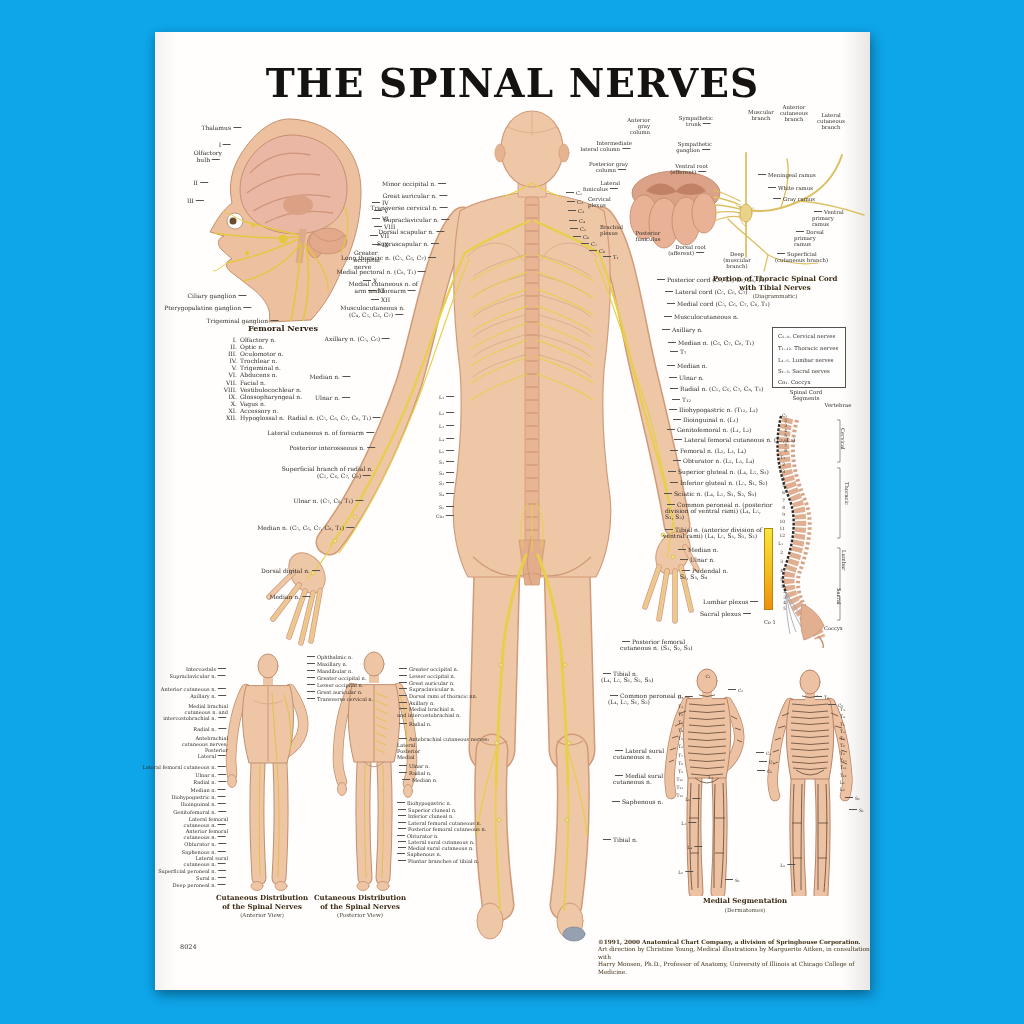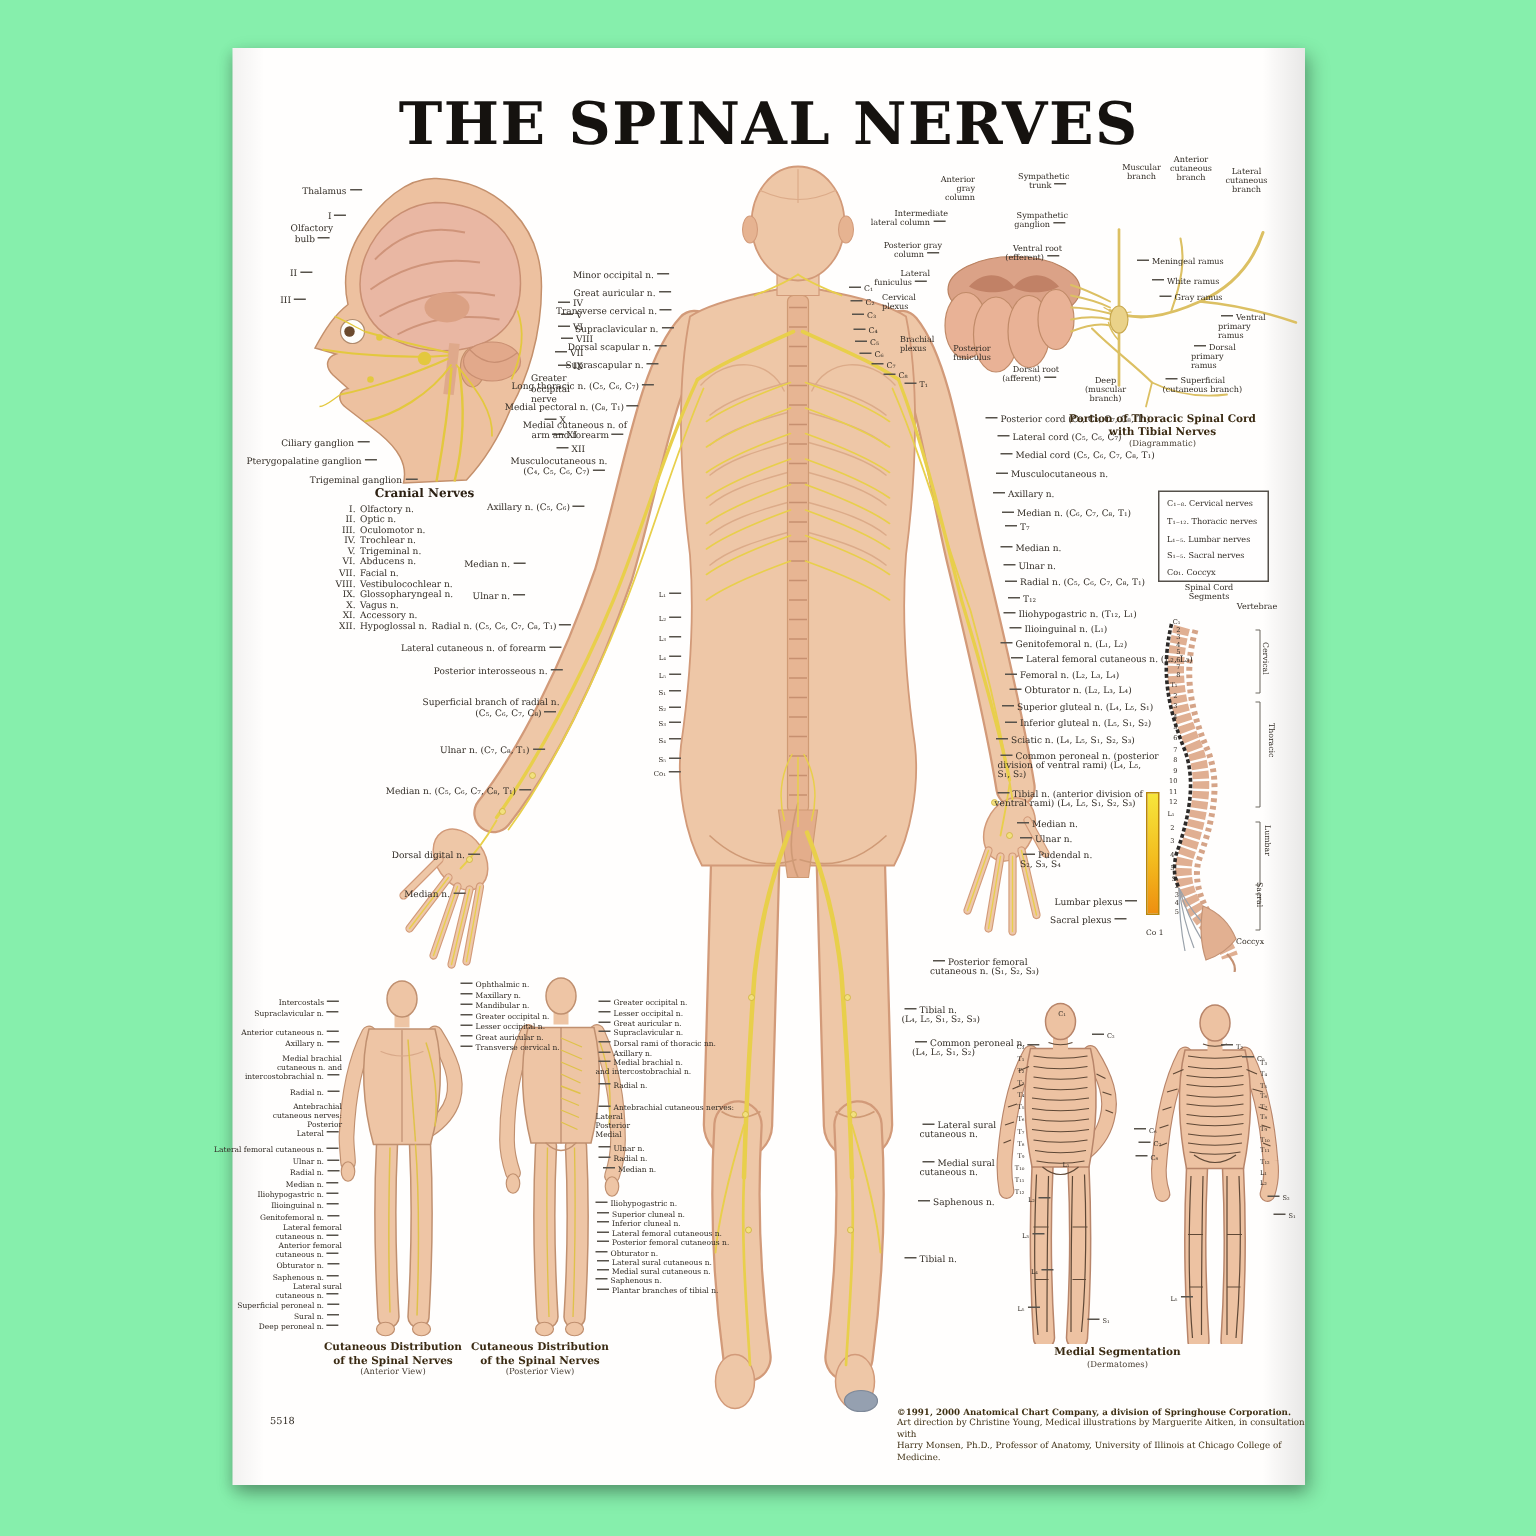--- a/index.html
+++ b/index.html
@@ -1,16 +1,16 @@
 <!DOCTYPE html>
 <html><head>
 <meta charset="utf-8">
 <style>
   html,body{margin:0;padding:0;background:#e7e7e7;}
-  #page{position:relative;width:1024px;height:1024px;background:#86efac;overflow:hidden;
+  #page{position:relative;width:1024px;height:1024px;background:#0ea5e9;overflow:hidden;
         font-family:"DejaVu Serif","Liberation Serif",serif;}
   .poster{position:absolute;left:155px;top:32px;width:715px;height:958px;background:#fffefd;
           box-shadow:3px 5px 12px rgba(0,0,0,.30),-2px 3px 8px rgba(0,0,0,.12);}
   .poster::after{content:"";position:absolute;inset:0;pointer-events:none;
           background:linear-gradient(90deg,rgba(0,0,0,.05),rgba(0,0,0,0) 3%,rgba(0,0,0,0) 96%,rgba(0,0,0,.09));}
   .abs{position:absolute;}
   .title{position:absolute;left:155px;top:60px;width:715px;text-align:center;
          font-family:"DejaVu Serif",serif;font-weight:800;font-size:39px;letter-spacing:1px;color:#15120f;}
   .lbl{position:absolute;font-size:6px;line-height:1.13;color:#332d26;white-space:pre-line;z-index:5;}
   .lbl.a-r{transform:translateX(-100%);text-align:right;}
@@ -324,21 +324,21 @@
       <path d="M137,36Q155,39 173,36M137,43Q155,46 173,43M136,49Q155,52 174,49M136,55Q155,58 174,55M136,62Q155,65 174,62M136,68Q155,71 174,68M136,75Q155,78 174,75M136,81Q155,84 174,81M137,88Q155,91 173,88M137,94Q155,97 173,94M138,100Q155,103 172,100"></path>
       <path d="M141,102Q155,112 169,102"></path>
       <path d="M127,48l7,-3M123,60l7,-2M120,72l6,-2M118,84l6,-2M118,96l5,-2"></path>
       <path d="M183,48l-7,-3M187,60l-7,-2M190,72l-6,-2M192,84l-6,-2M192,96l-5,-2"></path>
       <path d="M139,116C137,160 138,200 140,224M147,116C146,160 146,200 146,222M171,116C173,160 171,200 169,224M163,116C163,160 163,200 163,222"></path>
       <path d="M137,155h10M163,155h10M138,190h9M163,190h9"></path>
     </g>
   </svg>
 
   <div id="cranial">
-    <div class="hd">Cranial Nerves</div>
+    <div class="hd">Femoral Nerves</div>
     <div id="cranial-list">
         <div class="cn-row"><span class="cn-num">I.</span><span>Olfactory n.</span></div>
         <div class="cn-row"><span class="cn-num">II.</span><span>Optic n.</span></div>
         <div class="cn-row"><span class="cn-num">III.</span><span>Oculomotor n.</span></div>
         <div class="cn-row"><span class="cn-num">IV.</span><span>Trochlear n.</span></div>
         <div class="cn-row"><span class="cn-num">V.</span><span>Trigeminal n.</span></div>
         <div class="cn-row"><span class="cn-num">VI.</span><span>Abducens n.</span></div>
         <div class="cn-row"><span class="cn-num">VII.</span><span>Facial n.</span></div>
         <div class="cn-row"><span class="cn-num">VIII.</span><span>Vestibulocochlear n.</span></div>
         <div class="cn-row"><span class="cn-num">IX.</span><span>Glossopharyngeal n.</span></div>
@@ -366,21 +366,21 @@
   <div class="cap" style="left:695px;top:897px;width:100px">
     <span class="b">Medial Segmentation</span>
     <span class="s">(Dermatomes)</span>
   </div>
 
   <div class="copy">
     <div class="b">©1991, 2000 Anatomical Chart Company, a division of Springhouse Corporation.</div>
     <div>Art direction by Christine Young, Medical illustrations by Marguerite Aitken,  in consultation with</div>
     <div>Harry Monsen, Ph.D., Professor of Anatomy, University of Illinois at Chicago College of Medicine.</div>
   </div>
-  <div class="pnum">5518</div>
+  <div class="pnum">8024</div>
 
   <div id="labels">
       <div class="lbl a-r" style="left: 243px; top: 125px;">Thalamus<i class="dsh"></i></div>
       <div class="lbl a-r" style="left: 233px; top: 142px;">I<i class="dsh"></i></div>
       <div class="lbl a-r" style="left: 222px; top: 150px;">Olfactory
 bulb<i class="dsh"></i></div>
       <div class="lbl a-r" style="left: 210px; top: 180px;">II<i class="dsh"></i></div>
       <div class="lbl a-r" style="left: 206px; top: 198px;">III<i class="dsh"></i></div>
       <div class="lbl a-l" style="left: 370px; top: 200px;"><i class="dsh"></i>IV</div>
       <div class="lbl a-l" style="left: 372px; top: 208px;"><i class="dsh"></i>V</div>

